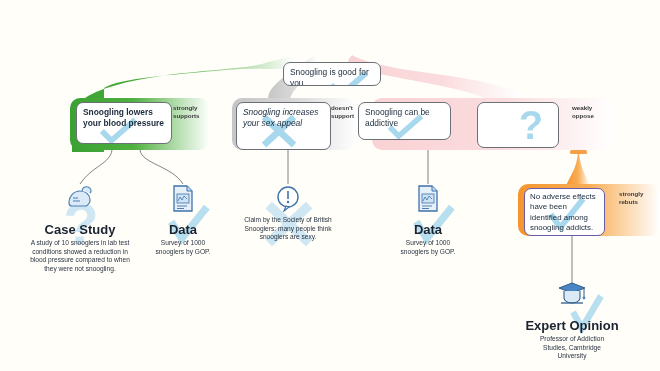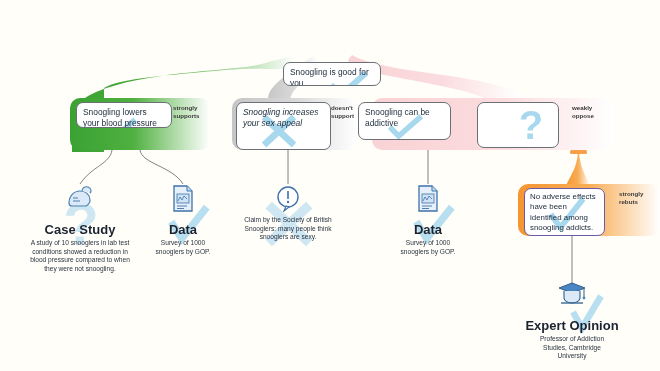--- a/index.html
+++ b/index.html
@@ -126,21 +126,21 @@
 <div class="band-label" style="left:572px;top:104px;">weakly oppose</div>
 <div class="band-label" style="left:619px;top:190px;">strongly rebuts</div>
 
 <div class="claim" style="left:283px;top:22px;width:98px;height:24px;margin-top:40px;">
   <svg class="wm" style="left:44px;top:8px;" width="42" height="28" viewBox="0 0 42 28">
     <path d="M3,14 L13,24 L38,2" stroke="#a8d8ee" stroke-width="6" fill="none" stroke-linecap="butt"></path>
   </svg>
   <span class="txt">Snoogling is good for you</span>
 </div>
 
-<div class="claim" style="left:76px;top:102px;width:96px;height:26px;">
+<div class="claim" style="left:76px;top:102px;width:96px;height:42px;font-weight:bold;">
   <svg class="wm" style="left:22px;top:14px;" width="40" height="28" viewBox="0 0 42 28">
     <path d="M3,14 L13,24 L38,2" stroke="#a8d8ee" stroke-width="6" fill="none"></path>
   </svg>
   <span class="txt">Snoogling lowers your blood pressure</span>
 </div>
 
 <div class="claim" style="left:236px;top:102px;width:95px;height:48px;font-style:italic;">
   <svg class="wm" style="left:22px;top:11px;" width="40" height="34" viewBox="0 0 40 34">
     <path d="M5,3 L35,31 M35,3 L5,31" stroke="#a8d8ee" stroke-width="6.5" fill="none"></path>
   </svg>

